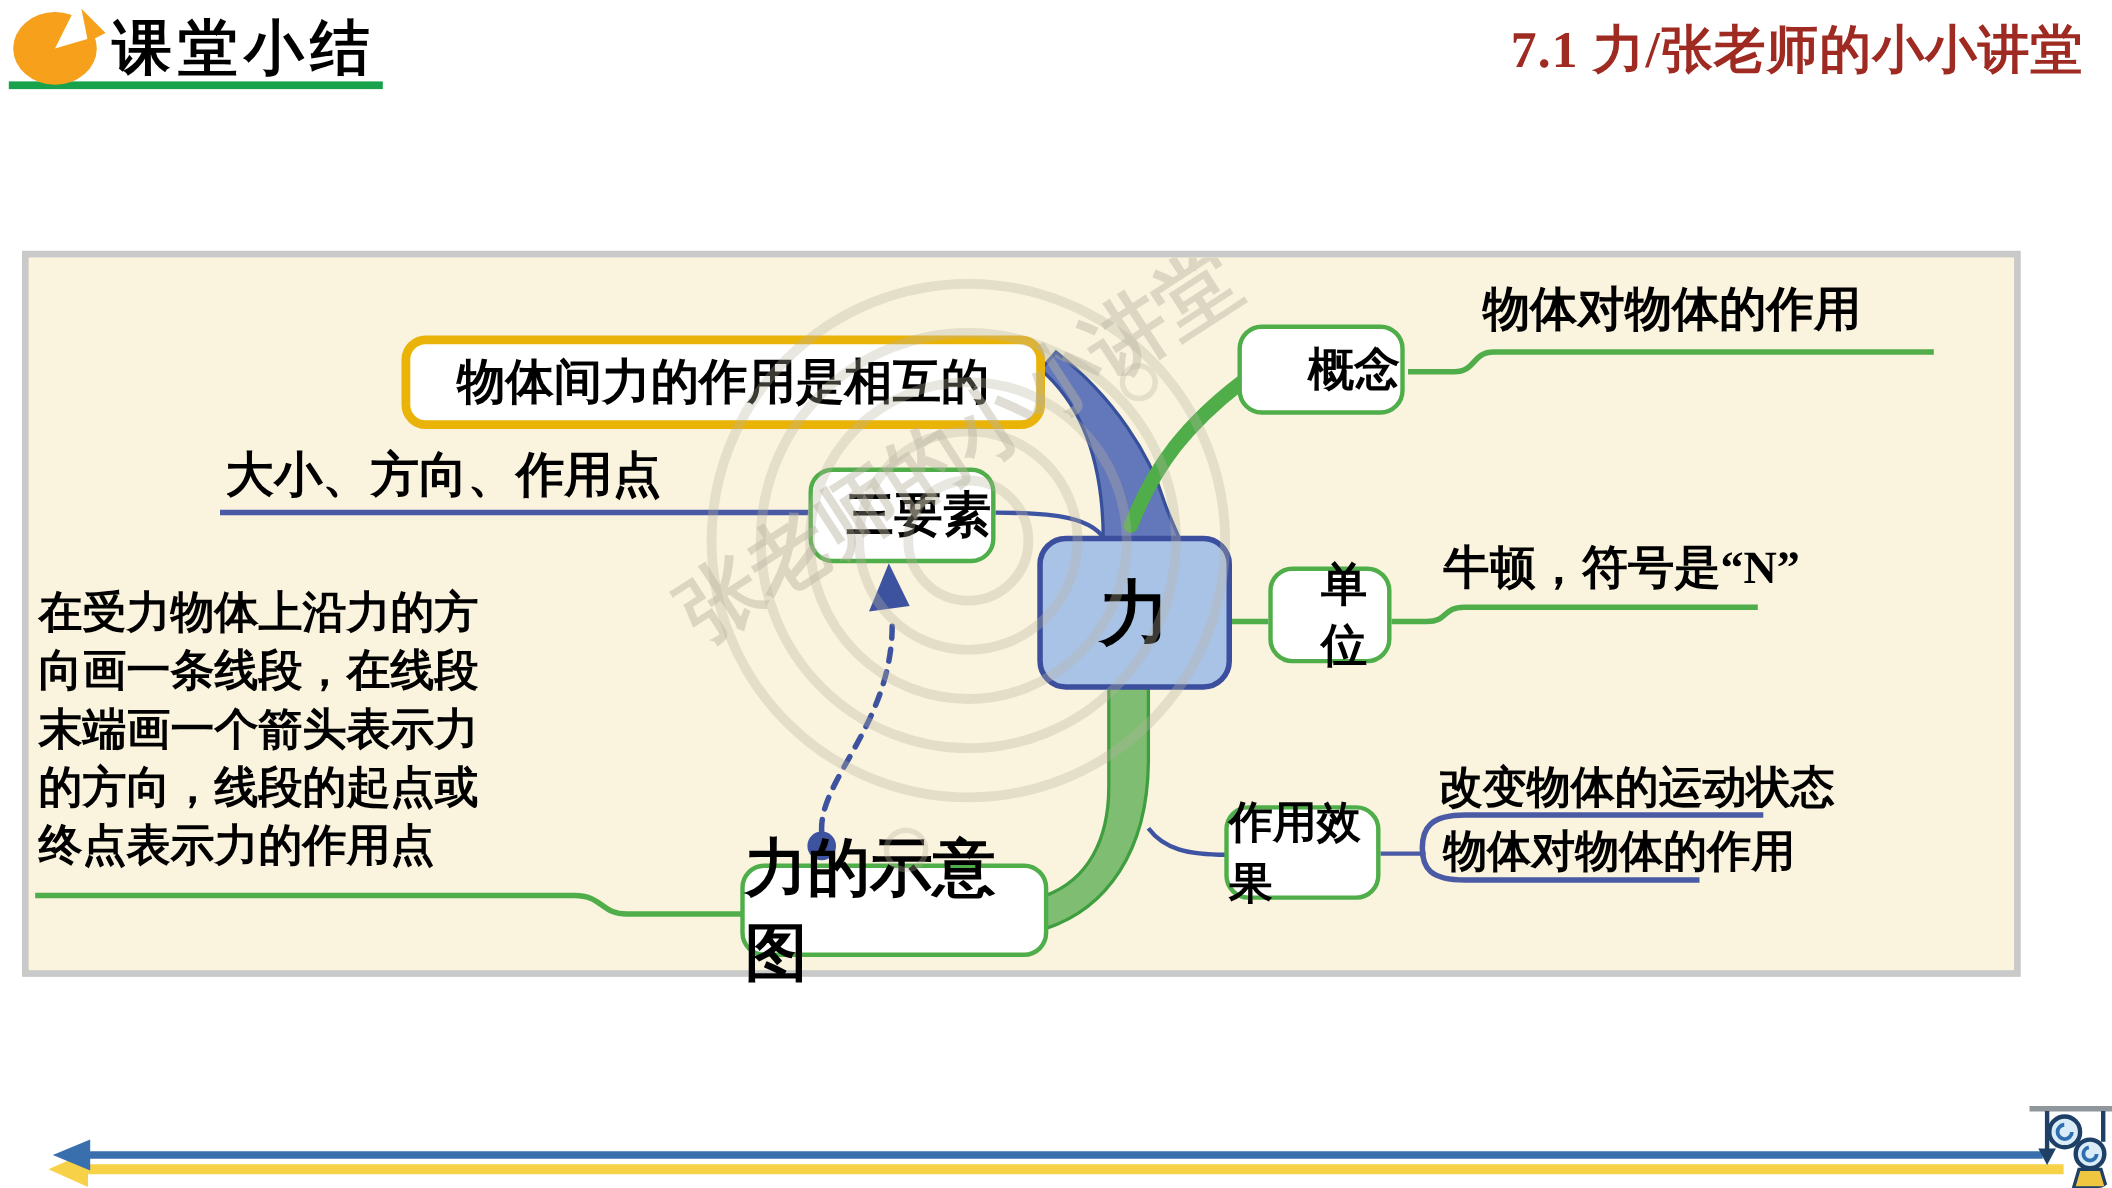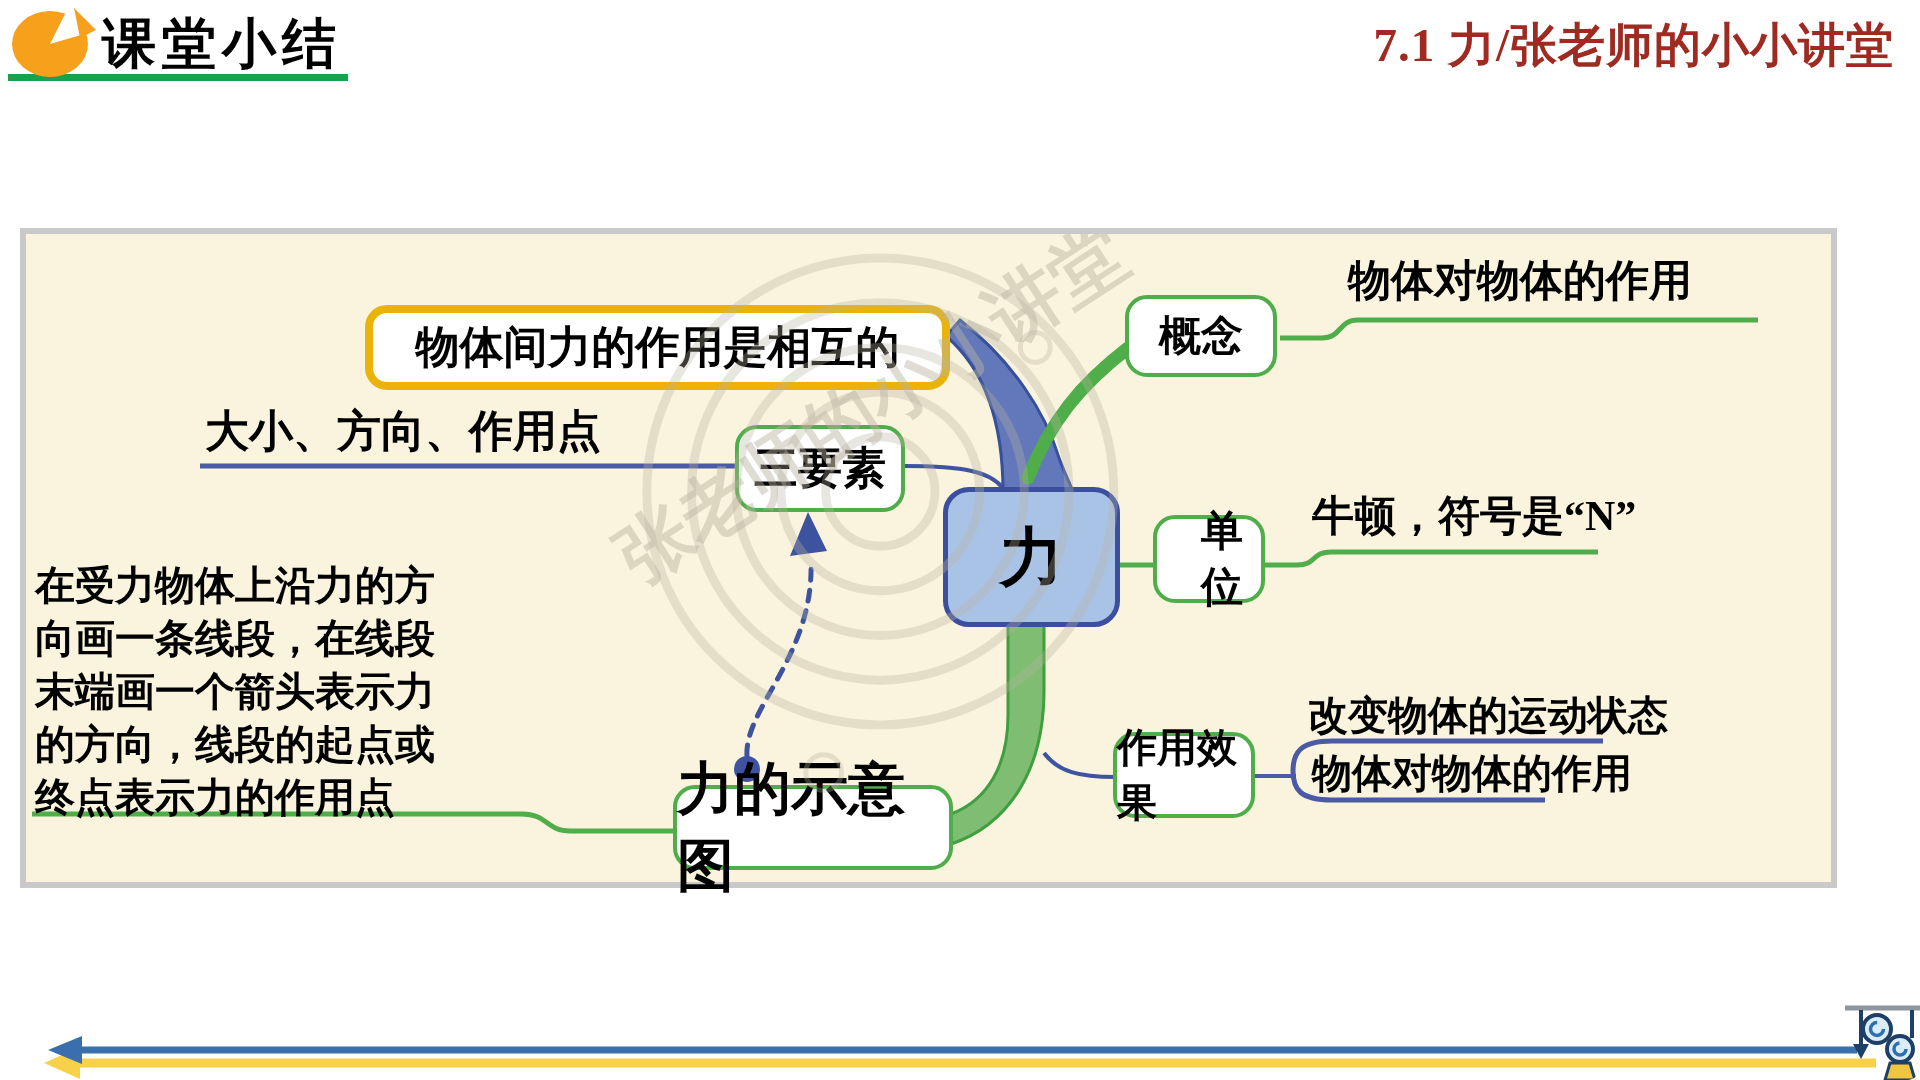--- a/index.html
+++ b/index.html
@@ -11,21 +11,21 @@
   .hdr-underline{position:absolute;left:8px;top:74px;width:340px;height:7px;background:#17a24b;}
   .hdr-sub{position:absolute;right:26px;top:14px;font-weight:bold;font-size:47px;color:#9e2a22;letter-spacing:1px;}
   
   .panel{position:absolute;left:20px;top:228px;width:1805px;height:648px;background:#faf3de;
          border:6px solid #c9c9c9;z-index:0;}
   svg.layer{position:absolute;left:0;top:0;z-index:1;pointer-events:none;}
   .wm-wrap{position:absolute;left:26px;top:234px;width:1801px;height:648px;overflow:hidden;z-index:3;pointer-events:none;}
   
   .node{position:absolute;z-index:2;background:#fff;display:flex;align-items:center;justify-content:center;
         font-weight:bold;color:#000;box-sizing:border-box;}
-  .node.green{border:4px solid #4fae4a;border-radius:22px;}
+  .node.green{border:4px solid #4fae4a;border-radius:22px;justify-content:flex-end;}
   .node.navy{border:8px solid #eab308;border-radius:22px;margin-top:10px;}
   .node.center{background:#a9c3e6;border:5px solid #3b4f9e;border-radius:26px;}
   .leaf{position:absolute;z-index:2;font-weight:bold;color:#000;white-space:nowrap;}
   .para{position:absolute;z-index:2;font-weight:bold;color:#000;white-space:pre-line;line-height:53px;}
 </style>
 </head>
 <body>
 
 <div id="slide">
 
@@ -126,21 +126,21 @@
   </div>
   <div class="node green" style="left:673px;top:785px;width:280px;height:85px;font-size:57px;">
     <span>力的示意图</span>
   </div>
 
   <div class="leaf" style="left:1348px;top:252px;font-size:43px;">物体对物体的作用</div>
   <div class="leaf" style="left:1312px;top:488px;font-size:42px;">牛顿，符号是“N”</div>
   <div class="leaf" style="left:1308px;top:688px;font-size:40px;">改变物体的运动状态</div>
   <div class="leaf" style="left:1312px;top:746px;font-size:40px;">物体对物体的作用</div>
   <div class="leaf" style="left:205px;top:402px;font-size:44px;">大小、方向、作用点</div>
-  <div class="para" style="left:35px;top:530px;width:440px;font-size:40px;margin-top:29px;">在受力物体上沿力的方
+  <div class="para" style="left:35px;top:530px;width:440px;font-size:40px;">在受力物体上沿力的方
 向画一条线段，在线段
 末端画一个箭头表示力
 的方向，线段的起点或
 终点表示力的作用点</div>
 
   <div class="wm-wrap">
     <svg width="1801" height="648" viewBox="0 0 1813 648">
       <g stroke="#b9b3a0" stroke-width="9" fill="none" opacity="0.32">
         <circle cx="860" cy="257" r="55"></circle>
         <circle cx="860" cy="257" r="100"></circle>

